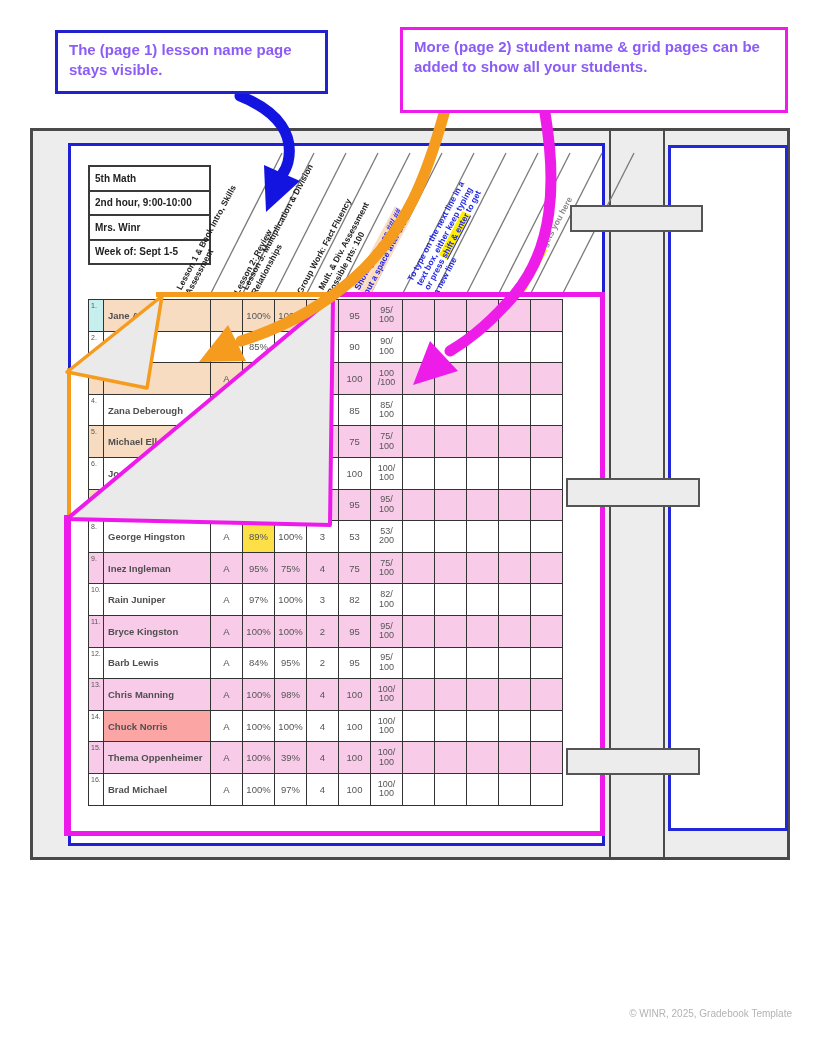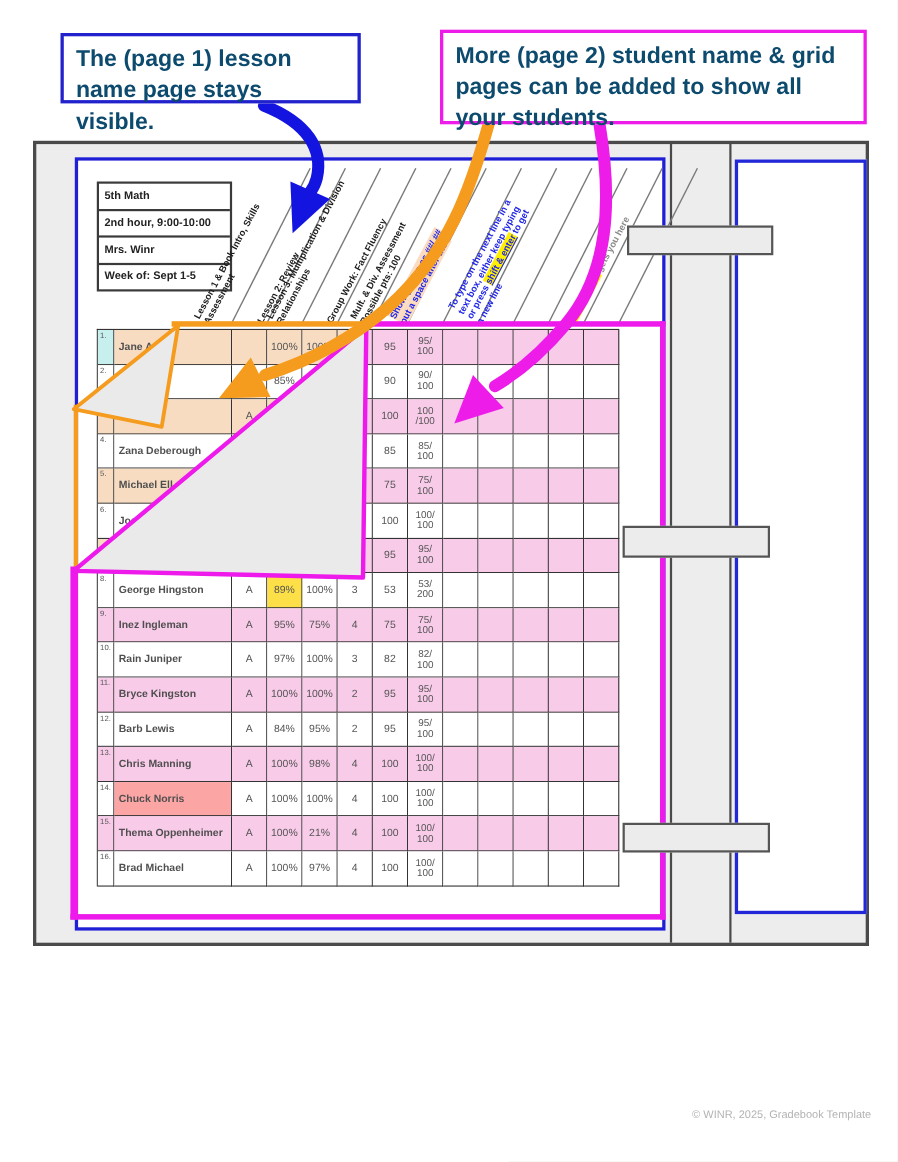--- a/index.html
+++ b/index.html
@@ -1,19 +1,19 @@
 <!DOCTYPE html>
 <html><head>
 <meta charset="utf-8">
 <style>
   * { margin:0; padding:0; box-sizing:border-box; }
   body { width:816px; height:1056px; background:#fff; font-family:"Liberation Sans", sans-serif; position:relative; overflow:hidden; }
   .abs { position:absolute; }
   
-  .callout { position:absolute; background:#fff; color:#0c4a6e; font-weight:bold; font-size:21px; line-height:1.35; padding:7px 11px; z-index:60; }
+  .callout { position:absolute; background:#fff; color:#8b5cf6; font-weight:bold; font-size:15px; line-height:1.35; padding:7px 11px; z-index:60; }
   #callout1 { left:55px; top:30px; width:273px; height:64px; border:3px solid #2222cc; }
   #callout2 { left:400px; top:27px; width:388px; height:86px; border:3px solid #ee1ce8; }
   
   #binder { left:30px; top:128px; width:760px; height:732px; background:#ededed; border:3px solid #4a4a4a; z-index:1; }
   .spine { top:130px; width:2px; height:727px; background:#4a4a4a; z-index:2; }
   #backpage { left:668px; top:145px; width:120px; height:686px; background:#fff; border:3px solid #2228d8; z-index:2; }
   #page1 { left:68px; top:143px; width:537px; height:703px; background:#fff; border:3.5px solid #1f1fd6; z-index:5; }
   
   #infobox { left:88px; top:165px; width:123px; height:100px; border:2px solid #3a3a3a; background:#fff; display:flex; flex-direction:column; z-index:6; }
   #infobox .irow { flex:1; border-bottom:2px solid #3a3a3a; font-size:10px; font-weight:bold; color:#222; display:flex; align-items:center; padding-left:5px; }
@@ -401,21 +401,21 @@
         <div class="tcell" style="width: 32px; background: rgb(255, 255, 255);"></div>
         <div class="tcell" style="width: 32px; background: rgb(255, 255, 255);"></div>
         <div class="tcell" style="width: 32px; background: rgb(255, 255, 255);"></div>
         <div class="tcell" style="width: 32px; background: rgb(255, 255, 255);"></div>
       </div>
       <div class="trow">
         <div class="tcell num" style="width: 15px; background: rgb(248, 203, 233);">15.</div>
         <div class="tcell name" style="width: 107px; background: rgb(248, 203, 233);">Thema Oppenheimer</div>
         <div class="tcell" style="width: 32px; background: rgb(248, 203, 233);">A</div>
         <div class="tcell" style="width: 32px; background: rgb(248, 203, 233);">100%</div>
-        <div class="tcell" style="width: 32px; background: rgb(248, 203, 233);">21%</div>
+        <div class="tcell" style="width: 32px; background: rgb(248, 203, 233);">39%</div>
         <div class="tcell" style="width: 32px; background: rgb(248, 203, 233);">4</div>
         <div class="tcell" style="width: 32px; background: rgb(248, 203, 233);">100</div>
         <div class="tcell frac" style="width: 32px; background: rgb(248, 203, 233);">100/ 100</div>
         <div class="tcell" style="width: 32px; background: rgb(248, 203, 233);"></div>
         <div class="tcell" style="width: 32px; background: rgb(248, 203, 233);"></div>
         <div class="tcell" style="width: 32px; background: rgb(248, 203, 233);"></div>
         <div class="tcell" style="width: 32px; background: rgb(248, 203, 233);"></div>
         <div class="tcell" style="width: 32px; background: rgb(248, 203, 233);"></div>
       </div>
       <div class="trow">

